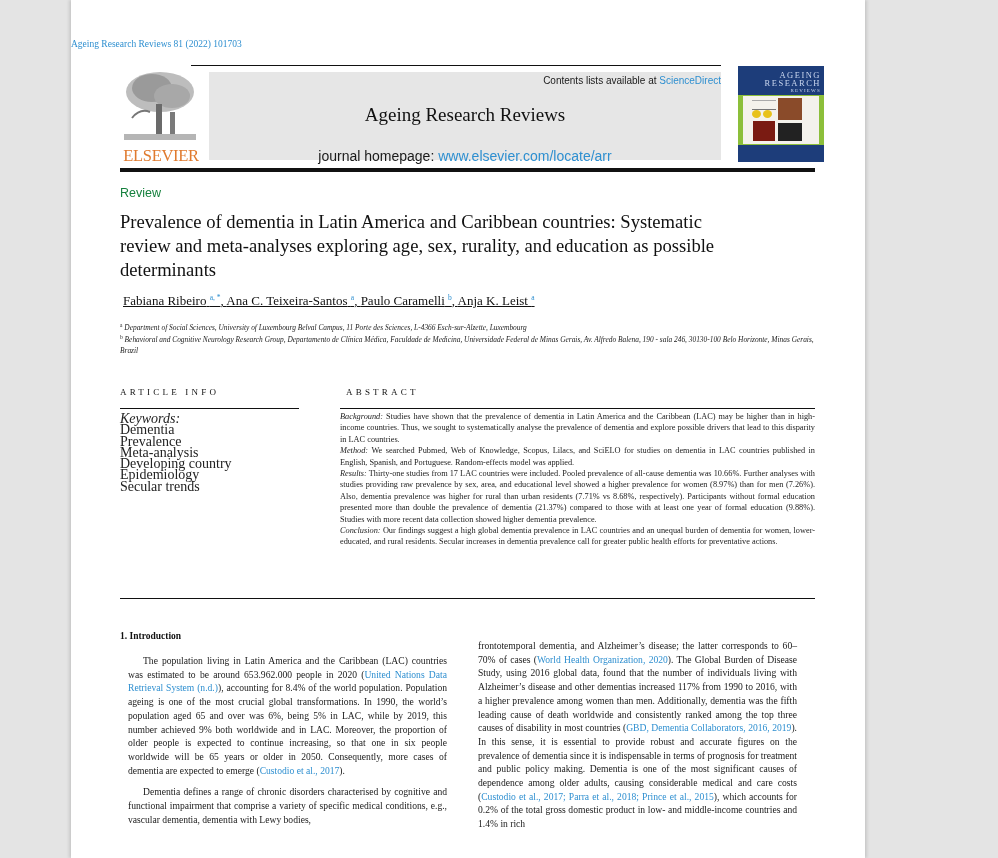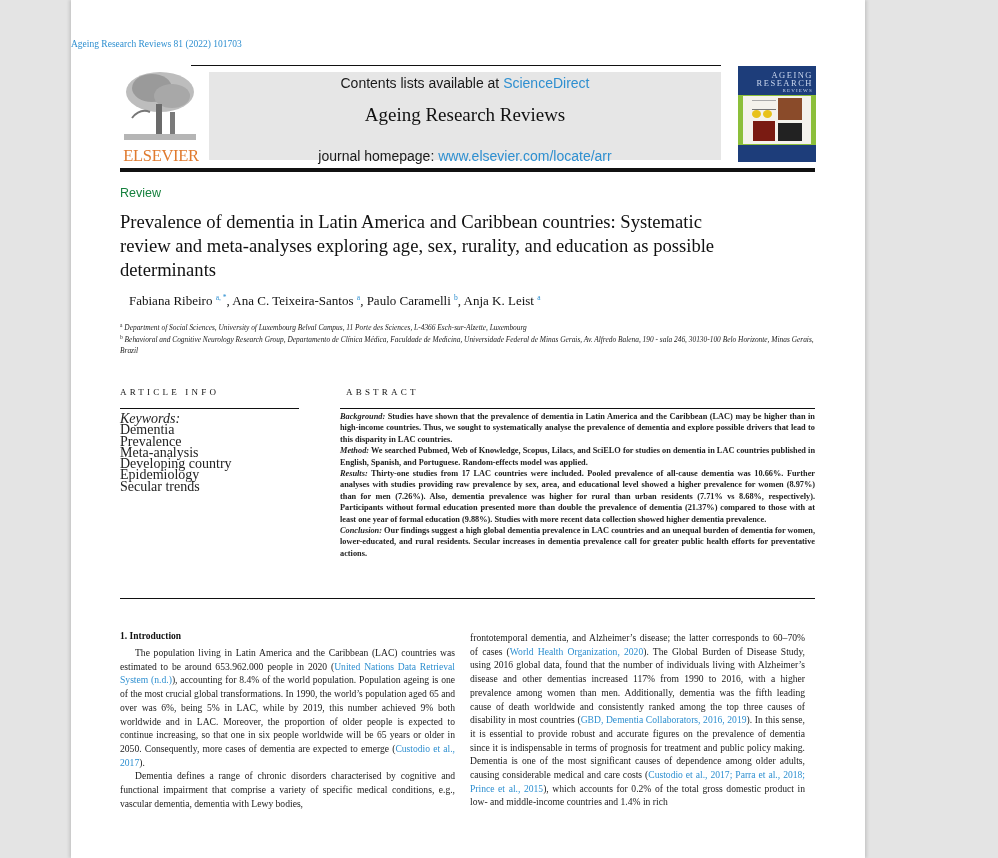--- a/index.html
+++ b/index.html
@@ -27,33 +27,33 @@
   .logo-tree { position:absolute; left: 2px; top: 2px; width: 76px; height: 76px; }
   .logo-text {
     position:absolute; left: 0; top: 80px; width: 82px;
     font-family: "Liberation Serif", serif; font-size: 16.5px; color: #e07a2e; letter-spacing: -0.3px;
     text-align: center;
   }
   .banner {
     left: 138px; top: 72px; width: 512px; height: 88px; background: #e6e6e6;
   }
   .banner .contents {
-    position:absolute; top: 3px; left: 0; width: 100%; text-align: center;
-    font-family: "Liberation Sans", sans-serif; font-size: 14px; color: #1a1a1a;
+    position:absolute; top: 3px; left: 0; width: 100%; text-align: right;
+    font-family: "Liberation Sans", sans-serif; font-size: 10px; color: #1a1a1a;
   }
   .banner .jtitle {
     position:absolute; top: 32px; left: 0; width: 100%; text-align: center;
     font-family: "Liberation Serif", serif; font-size: 19px; color: #111;
   }
   .banner .homepage {
     position:absolute; top: 76px; left: 0; width: 100%; text-align: center;
     font-family: "Liberation Sans", sans-serif; font-size: 14px; color: #1a1a1a;
   }
   .cover {
-    left: 667px; top: 66px; width: 78px; height: 96px; background: #1d3d7a;
+    left: 667px; top: 66px; width: 86px; height: 96px; background: #1d3d7a;
   }
   .cover .ctitle {
     position:absolute; left: 3px; right: 3px; top: 5px;
     font-family: "Liberation Serif", serif; color: #c9d6ee; text-align: right;
     font-size: 8.5px; letter-spacing: 1.5px; line-height: 8px;
   }
   .cover .ctitle .small { font-size: 5px; letter-spacing: 1.2px; }
   .cover .green { position:absolute; left: 0; right: 0; top: 29px; height: 50px; background: #8cbf3a; }
   .cover .white { position:absolute; left: 5px; right: 5px; top: 30px; height: 48px; background: #f4f2ec; }
   .cover .img1 { position:absolute; left: 40px; top: 32px; width: 24px; height: 22px; background: #8a4b2a; }
@@ -62,50 +62,50 @@
   .cover .dot1 { position:absolute; left: 14px; top: 44px; width: 9px; height: 8px; border-radius: 50%; background: #e8c21b; }
   .cover .dot2 { position:absolute; left: 25px; top: 44px; width: 9px; height: 8px; border-radius: 50%; background: #e8c21b; }
   .cover .lines { position:absolute; left: 14px; top: 34px; width: 24px; height: 8px; border-bottom: 1px solid #777; border-top: 1px solid #aaa; }
   .header-rule { left: 49px; top: 168px; width: 695px; height: 4px; background: #111; }
 
   .review-label { left: 49px; top: 186px; font-family: Liberation Sans, sans-serif; font-size: 12.5px; color: #15803d; }
   .title {
     left: 49px; top: 210px; width: 620px;
     font-family: "Liberation Serif", serif; font-size: 18.6px; line-height: 24px; color: #111;
   }
-  .authors { left: 58px; top: 293px; font-family: "Liberation Serif", serif; font-size: 13px; color: #111; white-space: nowrap; }
+  .authors { left: 52px; top: 293px; font-family: "Liberation Serif", serif; font-size: 13px; color: #111; white-space: nowrap; text-decoration: underline; }
   .authors sup { color: #2e8fd0; font-size: 7.5px; }
   .affil {
     left: 49px; width: 700px; font-family: "Liberation Serif", serif; font-style: italic;
     font-size: 7.4px; line-height: 11px; color: #222;
   }
   .affil sup { font-style: normal; font-size: 5.5px; }
 
   .section-head {
     font-family: "Liberation Serif", serif; font-size: 9px; letter-spacing: 3.2px; color: #111;
   }
   .ai-rule { left: 49px; top: 408px; width: 179px; height: 1px; background: #111; }
   .ab-rule { left: 269px; top: 408px; width: 475px; height: 1px; background: #111; }
   .keywords { left: 49px; top: 413px; font-family: Liberation Serif, serif; font-size: 14px; line-height: 11.3px; color: #222; }
   .keywords .kh { font-style: italic; }
   .abstract {
     left: 269px; top: 411px; width: 475px;
     font-family: "Liberation Serif", serif; font-size: 8.3px; line-height: 11.4px; color: #222;
     text-align: justify;
   }
-  .abstract p { margin: 0; font-weight: bold; }
+  .abstract p { margin: 0; }
   .abstract .lab { font-style: italic; }
   .bottom-rule { left: 49px; top: 598px; width: 695px; height: 1px; background: #111; }
 
   .intro-head { left: 49px; top: 631px; font-family: "Liberation Serif", serif; font-weight: bold; font-size: 9.5px; color: #111; }
   .col {
     width: 335px; font-family: "Liberation Serif", serif; font-size: 9.6px; line-height: 13.7px;
     color: #1a1a1a; text-align: justify;
   }
-  .col p { margin: 0; text-indent: 15px; }
+  .col p { margin: 8px; text-indent: 15px; }
   .col p.noindent { text-indent: 0; }
   .col-left { left: 49px; top: 646px; }
   .col-right { left: 399px; top: 631px; }
 </style>
 </head>
 <body>
 
 <div class="page">
 
   <div class="abs journal-ref">Ageing Research Reviews 81 (2022) 101703</div>

